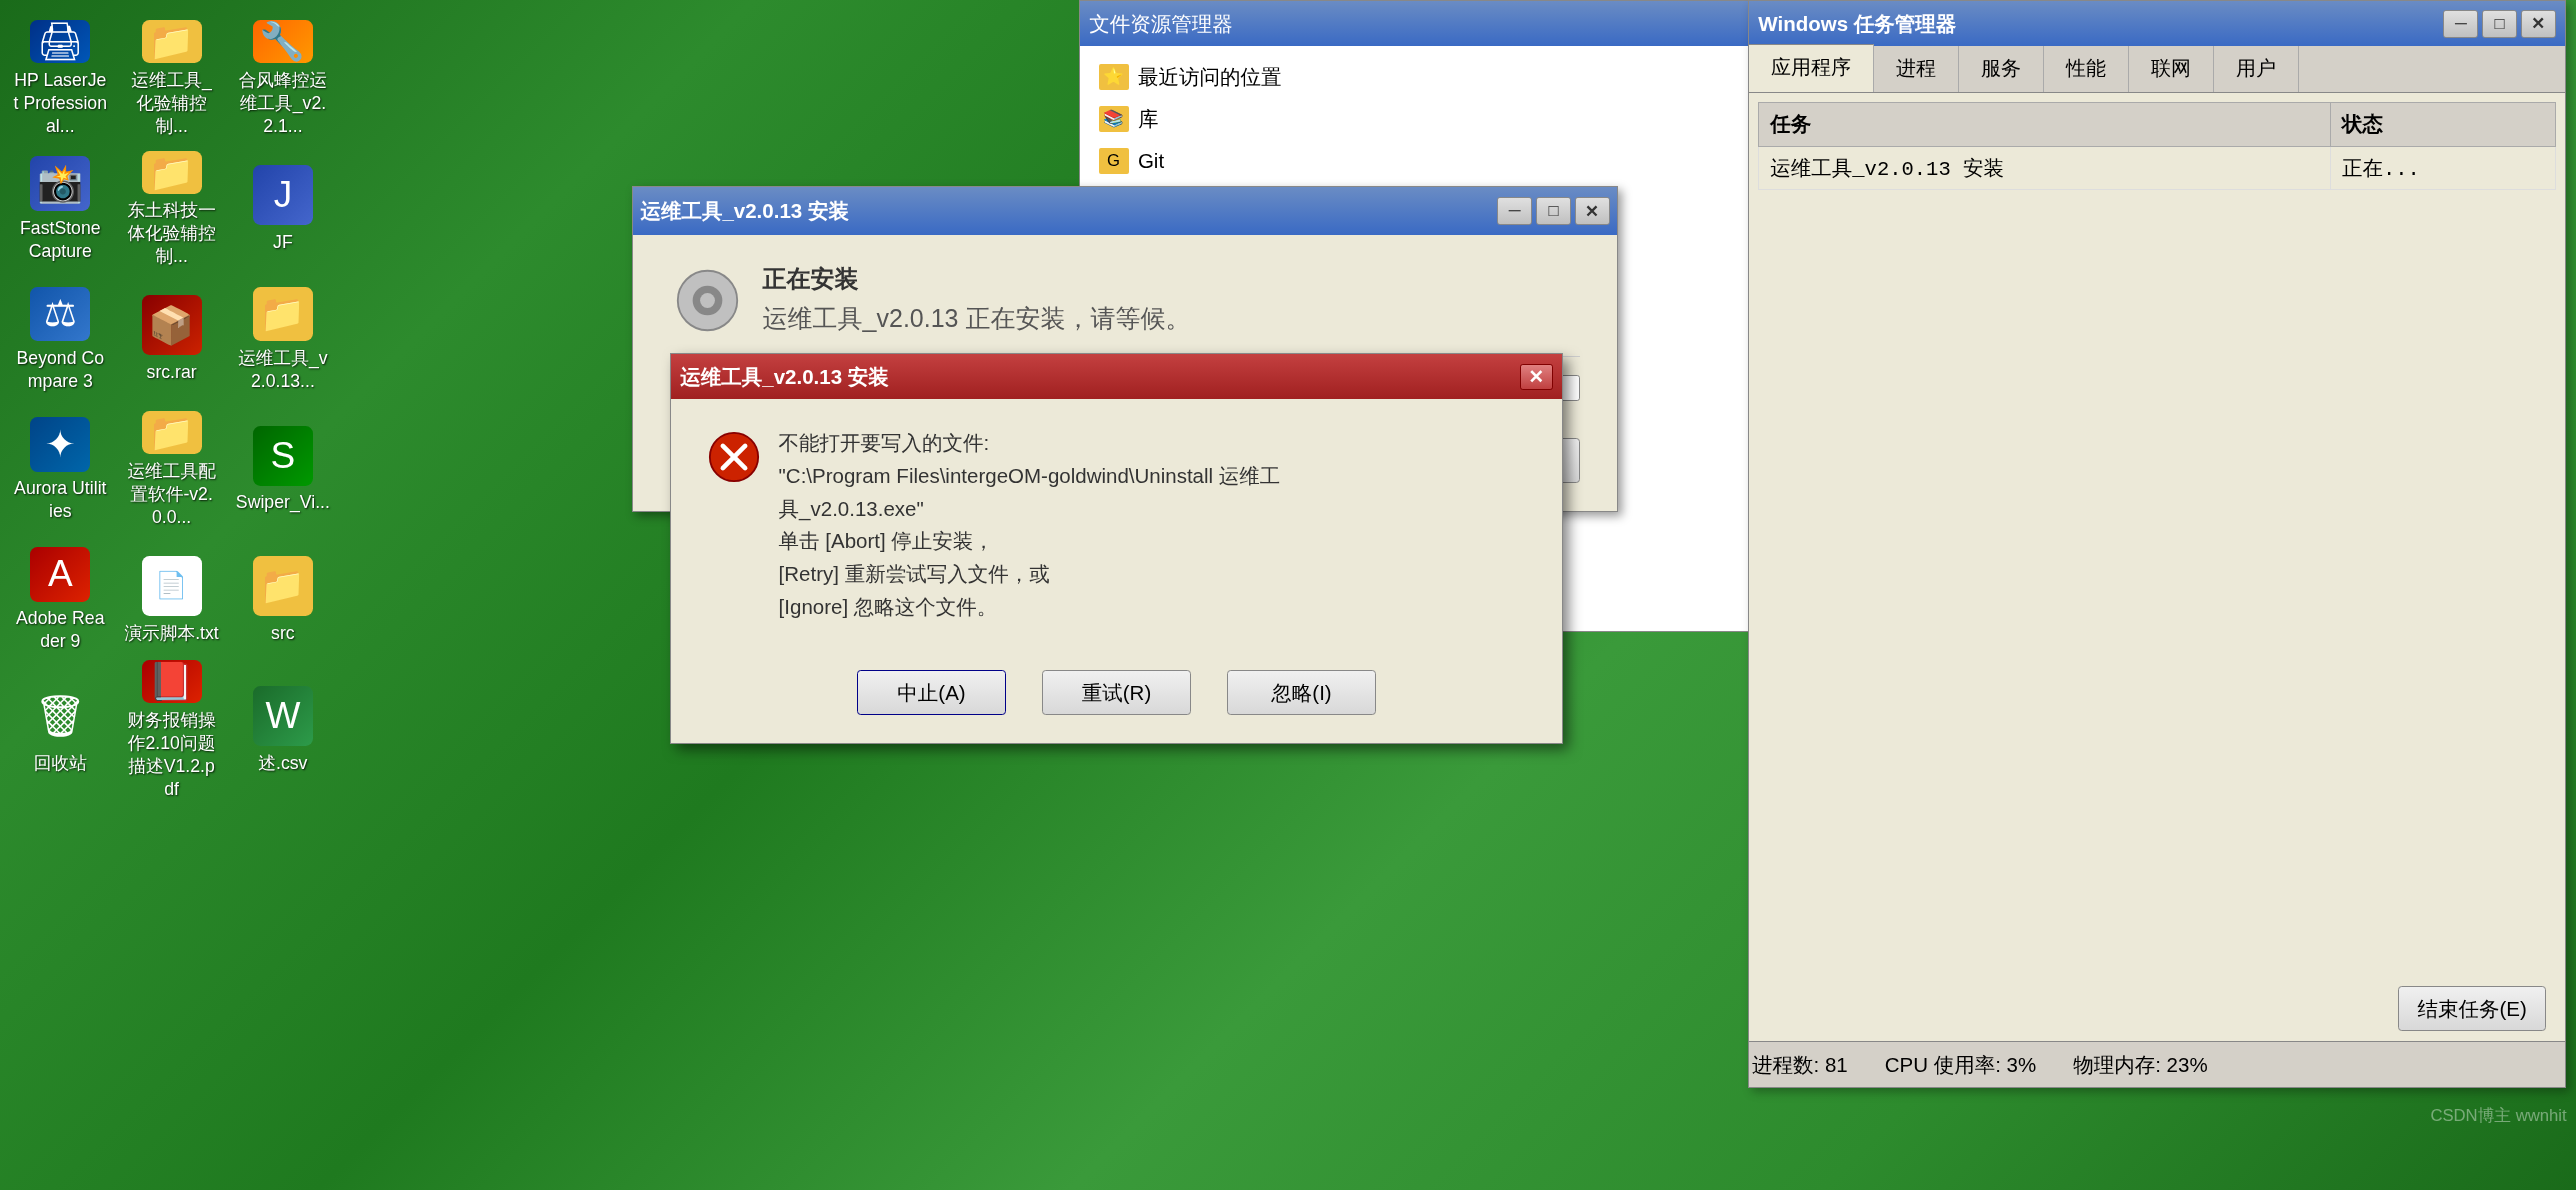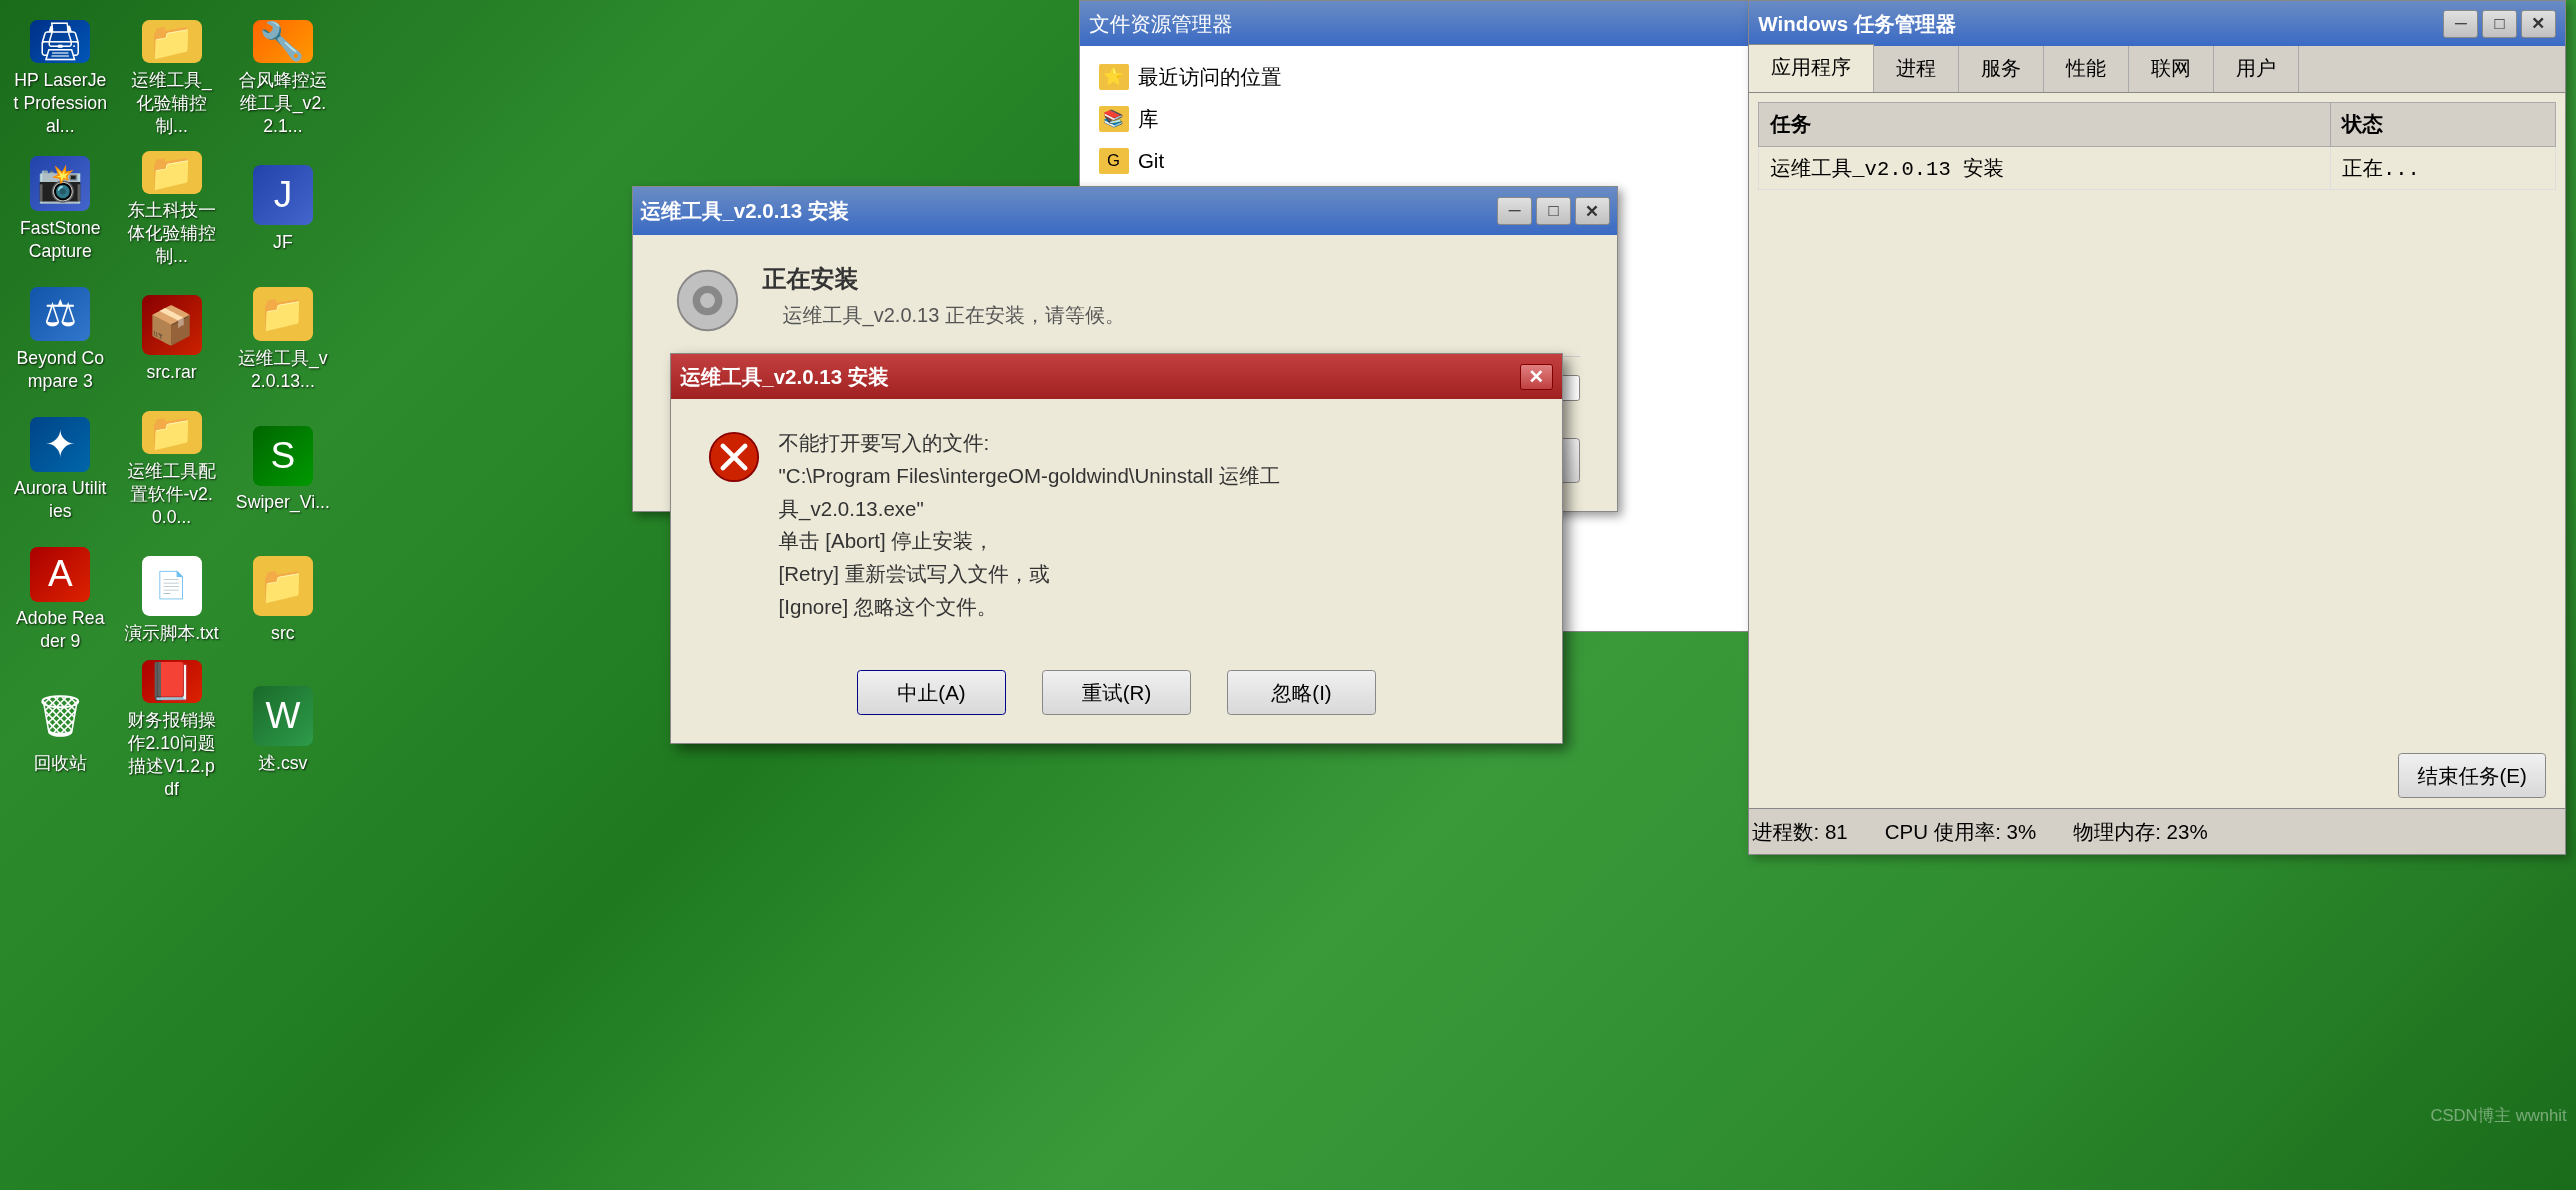--- a/index.html
+++ b/index.html
@@ -158,23 +158,22 @@
       justify-content: center;
     }
 
     .installer-text h2 {
       font-size: 24px;
       color: #333;
       margin-bottom: 7.4px;
     }
 
     .installer-text p {
-      font-size: 20px;
+      font-size: 25px;
       color: #555;
-      margin-left: 20px;
     }
 
     .progress-bar-container {
       width: 100%;
       height: 26px;
       background: white;
       border: 0.9px solid #888;
       border-radius: 2.8px;
       margin: 18.6px 0;
     }
@@ -324,21 +323,21 @@
       justify-content: center;
       font-size: 16.7px;
     }
 
     
     .taskmanager-window {
       position: absolute;
       top: 0;
       left: 1748px;
       width: 818px;
-      height: 855px;
+      height: 1088px;
       background: #ece9d8;
       border: 1.9px solid #888;
       box-shadow: 3.7px 3.7px 9.3px rgba(0,0,0,0.3);
     }
 
     .tm-titlebar {
       height: 45px;
       background: linear-gradient(180deg, #6a8cc4 0%, #3a6ac4 100%);
       display: flex;
       align-items: center;

